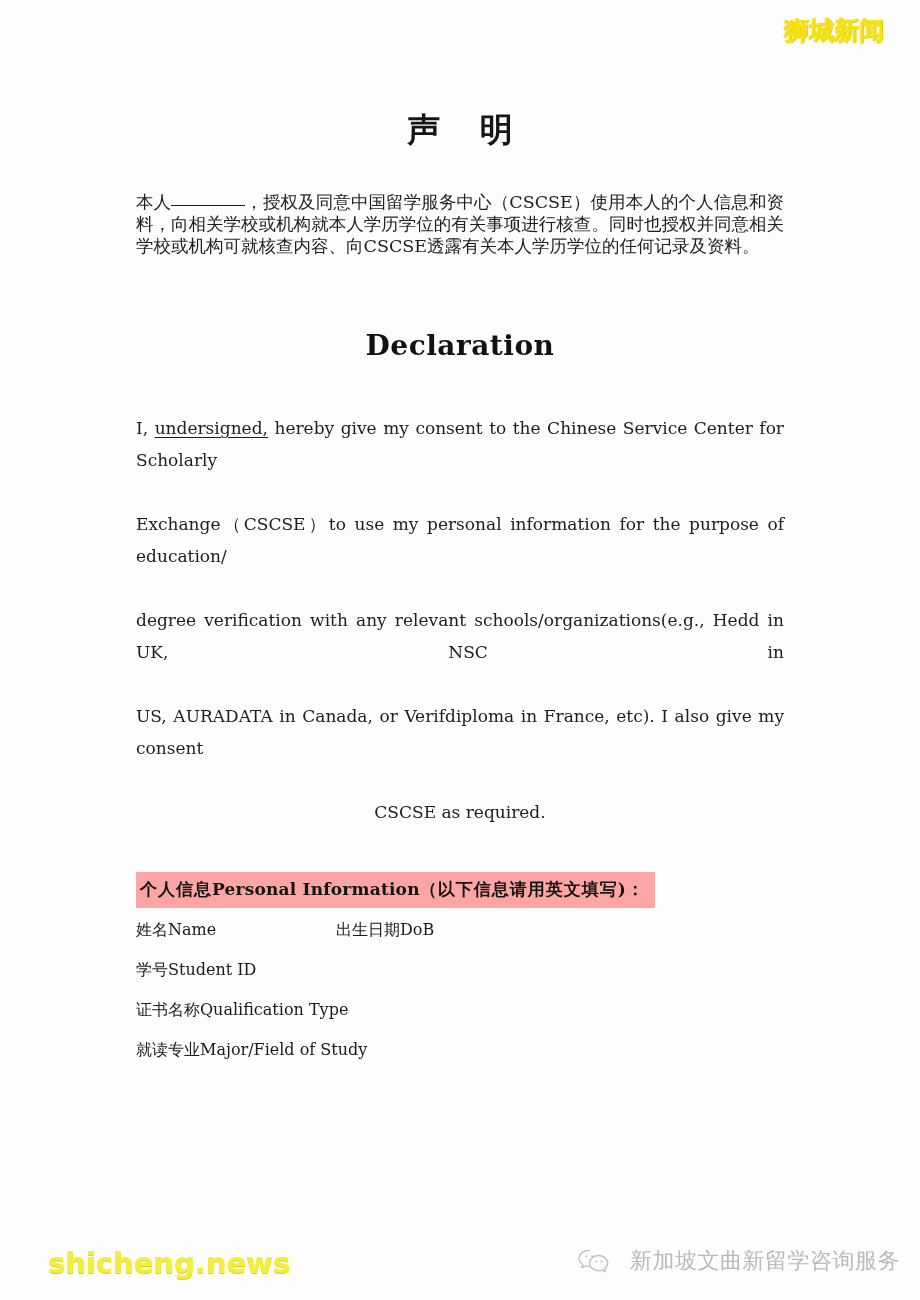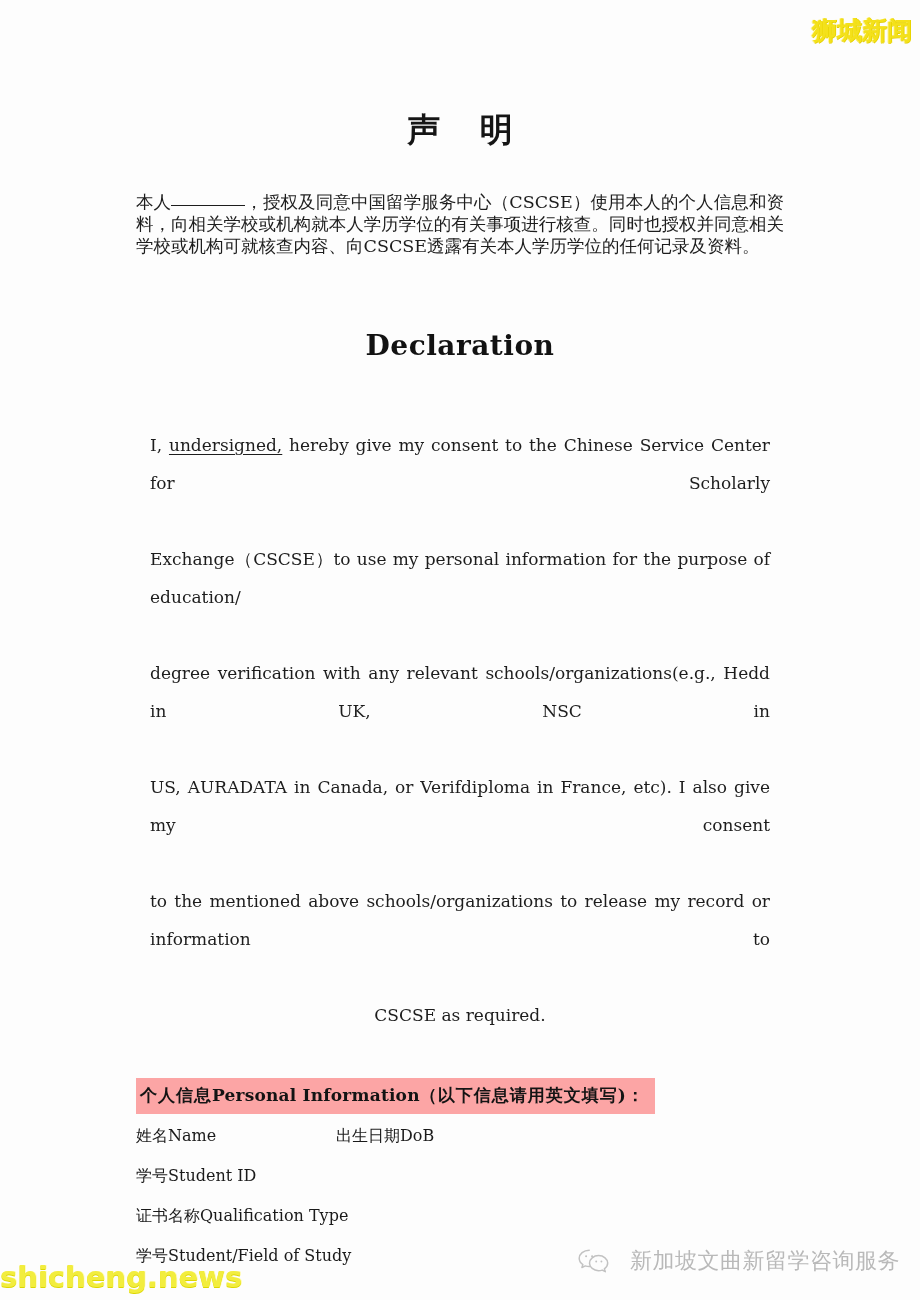--- a/index.html
+++ b/index.html
@@ -22,21 +22,21 @@
   .page {
     position: absolute;
     inset: 0;
     background: #fdfdfd;
   }
 
   
   .watermark-top {
     position: absolute;
     top: 14px;
-    right: 8px;
+    right: 36px;
     font-family: Liberation Serif, serif;
     font-size: 25px;
     font-weight: 700;
     letter-spacing: 0px;
     color: #f4e11a;
     text-shadow:
        1px 0 0 #e8d400,
       -1px 0 0 #fff6a0,
        0 1px 0 #e0cc00;
     white-space: nowrap;
@@ -76,24 +76,24 @@
   .para-cn {
     margin: 0;
     padding-top: 38px;
     font-size: 17.5px;
     line-height: 22px;
     text-align: justify;
     text-justify: inter-ideograph;
     color: #1d1d1d;
   }
   .para-en {
-    margin: 14px;
+    margin: 0;
     padding-top: 50px;
     font-size: 17px;
-    line-height: 38px;
+    line-height: 32px;
     text-align: justify;
     color: #1d1d1d;
   }
   .para-en .ln {
     display: block;
     text-align: justify;
   }
   .para-en .ln.last {
     text-align: center;
   }
@@ -137,28 +137,29 @@
   .duo { position: relative; height: 40px; }
   .duo .a { position: absolute; left: 0;   top: 0; }
   .duo .b { position: absolute; left: 200px; top: 0; }
 
   .single { height: 40px; }
 
   
   .footer-brand {
     position: absolute;
     left: 0;
-    bottom: 6px;
+    bottom: 20px;
     font-family: "DejaVu Sans", "Liberation Sans", sans-serif;
     font-size: 29px;
     font-weight: 700;
     color: #f2ed3e;
     text-shadow: 0 1px 0 #ddd700, 1px 0 0 #fffbb0;
     letter-spacing: 0px;
     white-space: nowrap;
+    padding-left: 48px;
   }
   .footer-wechat {
     position: absolute;
     right: 20px;
     bottom: 24px;
     display: flex;
     align-items: center;
     gap: 19px;
     color: #b8b8b8;
     white-space: nowrap;
@@ -190,21 +191,20 @@
 
     <p class="para-cn"><span>本人</span><span class="blank-line"></span><span>，授权及同意中国留学服务中心（CSCSE）使用本人的个人信息和资料，向相关学校或机构就本人学历学位的有关事项进行核查。同时也授权并同意相关学校或机构可就核查内容、向CSCSE透露有关本人学历学位的任何记录及资料。</span></p>
 
     <h2 class="doc-title-en">Declaration</h2>
 
     <div class="para-en">
       <span class="ln"><span>I, </span><span class="uline">undersigned,</span><span> hereby give my consent to the Chinese Service Center for Scholarly</span></span>
       <span class="ln">Exchange（CSCSE）to use my personal information for the purpose of education/</span>
       <span class="ln">degree verification with any relevant schools/organizations(e.g., Hedd in UK, NSC in</span>
       <span class="ln">US, AURADATA in Canada, or Verifdiploma in France, etc). I also give my consent</span>
-      <span class="ln">to the mentioned above schools/organizations to release my record or information to</span>
       <span class="ln last">CSCSE as required.</span>
     </div>
 
     <div class="section-bar"><span class="cn">个人信息</span><span class="en">Personal Information</span><span class="cn">（以下信息请用英文填写)：</span></div>
 
     <div class="fields">
 
       <div class="duo">
         <span class="a">姓名Name</span>
         <span class="b">出生日期DoB</span>
@@ -212,21 +212,21 @@
 
       <div class="single">
         <span>学号Student ID</span>
       </div>
 
       <div class="single">
         <span>证书名称Qualification Type</span>
       </div>
 
       <div class="single">
-        <span>学号Student/Field of Study</span>
+        <span>就读专业Major/Field of Study</span>
       </div>
 
     </div>
 
   </div>
 
   <div class="footer-brand">shicheng.news</div>
 
   <div class="footer-wechat">
     <span class="wx-icon">

